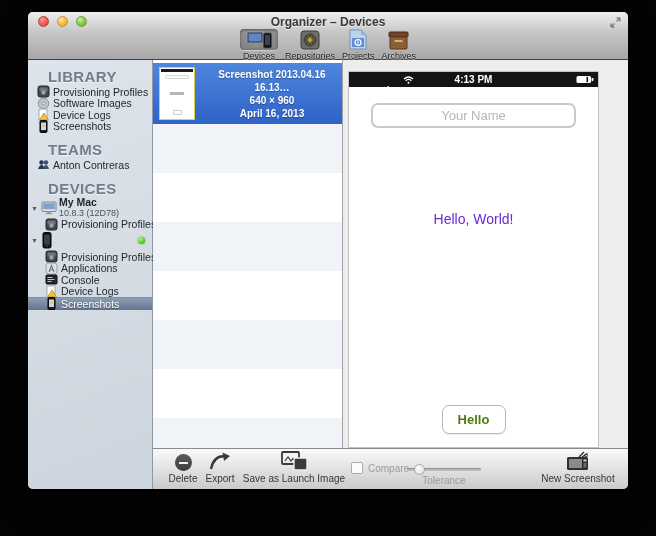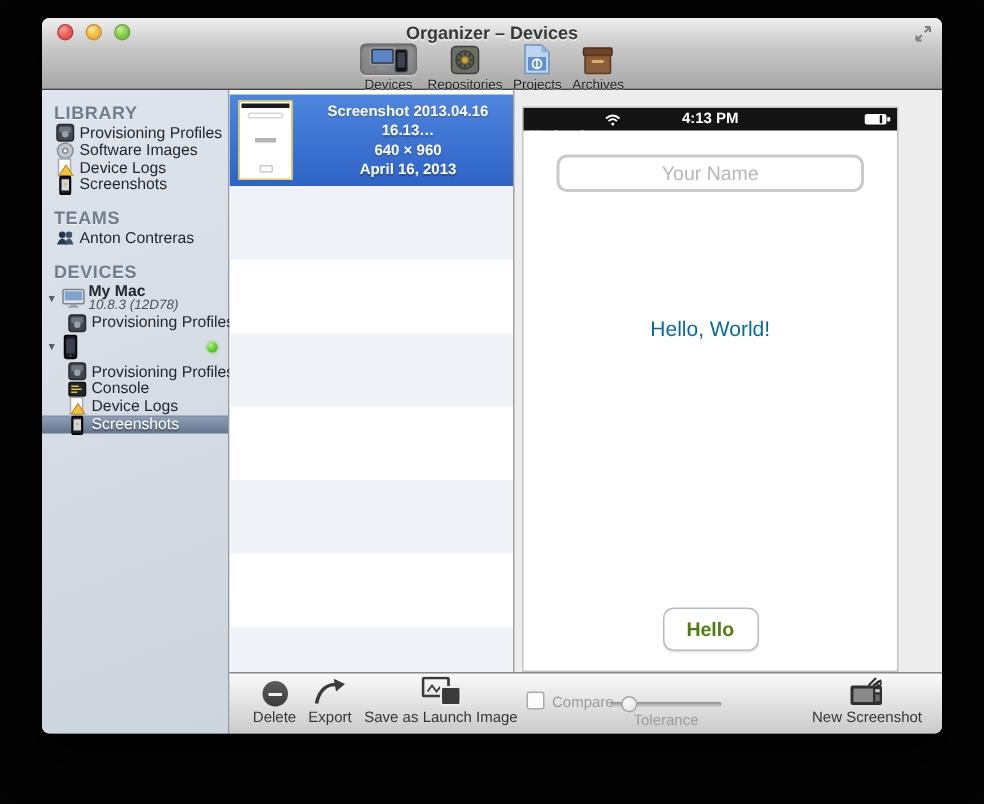--- a/index.html
+++ b/index.html
@@ -43,31 +43,31 @@
   .tb-icon.sel { background:rgba(0,0,0,.27); box-shadow:inset 0 1px 3px rgba(0,0,0,.45), 0 1px 0 rgba(255,255,255,.35); }
   .tb-label { font-size:9px; color:#1f1f1f; margin-top:1px; text-shadow:0 1px 0 rgba(255,255,255,.45); }
   
   .sidebar {
     position:absolute; left:0; top:48px; bottom:0; width:125px;
     background:linear-gradient(160deg,#dee4eb,#ccd4dd);
     border-right:1px solid #8e99a5;
     font-size:10.5px; color:#23282e; padding-top:8px;
   }
   .sec-head {
-    font-size:12px; font-weight:bold; color:#6f7d8c; letter-spacing:.4px;
-    padding:0 0 1px 8px; text-shadow:0 1px 0 rgba(255,255,255,.6); margin-top:0;
+    font-size:15px; font-weight:bold; color:#6f7d8c; letter-spacing:.4px;
+    padding:0 0 1px 8px; text-shadow:0 1px 0 rgba(255,255,255,.6); margin-top:0;margin-left:12px;
   }
   .sec-gap { height:9px; }
   .s-item { display:flex; align-items:center; height:11.5px; padding-left:9px; gap:3px; white-space:nowrap; }
   .s-item .lbl { font-weight:500; }
   .dev-row { display:flex; align-items:center; padding-left:3px; height:21px; gap:2px; position:relative; }
   .tri { font-size:7px; color:#55606c; width:8px; flex:0 0 8px; }
   .dev-text { line-height:9.5px; }
   .dev-name { font-weight:bold; font-size:10.5px; }
-  .dev-ver { font-size:9px; color:#4a545e;font-style:italic; }
+  .dev-ver { font-size:9px; color:#4a545e; }
   .child { padding-left:17px; }
   .s-item.selected {
     background:linear-gradient(#8d9db3,#63768e);
     color:#fff; font-weight:bold; text-shadow:0 1px 1px rgba(0,0,0,.35);
     border-top:1px solid #7e8fa6; height:12.5px;
   }
   .status-dot {
     position:absolute; right:7px; top:7px; width:7px; height:7px; border-radius:50%;
     background:radial-gradient(circle at 35% 30%,#b9f38a,#58d01f 55%,#2f9d0c);
     box-shadow:0 0 2px rgba(60,180,20,.8);
@@ -110,21 +110,21 @@
   .sb-time { position:absolute; left:0; right:0; text-align:center; font-size:10px; font-weight:bold; }
   .sb-batt { margin-left:auto; position:relative; z-index:1; }
   .name-field {
     position:absolute; left:22px; right:22px; top:31px; height:25px;
     border:2px solid #c9c9c9; border-radius:7px; background:#fff;
     display:flex; align-items:center; justify-content:center;
   }
   .placeholder { color:#b6b6b6; font-size:13px; }
   .greeting {
     position:absolute; left:0; right:0; top:139px; text-align:center;
-    font-size:14px; color:#0369a1;
+    font-size:14px; color:#6d28d9;
   }
   .hello-btn {
     position:absolute; left:50%; transform:translateX(-50%); bottom:13px;
     width:64px; height:29px; background:#fff;
     border:1px solid #b6bac4; border-radius:7px;
     font-size:13px; font-weight:bold; color:#4d7c0f;
     display:flex; align-items:center; justify-content:center;
     box-shadow:0 1px 1px rgba(0,0,0,.08);
   }
   
@@ -294,20 +294,27 @@
     <div class="s-item child">
       <svg class="ico13" viewBox="0 0 13 13">
           <rect x="1" y="1" width="11" height="11" rx="2" fill="#43474d" stroke="#26282c"></rect>
           <rect x="2.5" y="2.5" width="8" height="4" rx="1" fill="#6e747c"></rect>
           <circle cx="6.5" cy="7.5" r="2.2" fill="#9aa1a8"></circle>
         </svg>
       <span class="lbl">Provisioning Profiles</span>
     </div>
     <div class="s-item child">
       <svg class="ico13" viewBox="0 0 13 13">
+          <rect x="1" y="1" width="11" height="11" rx="2.5" fill="#dde1e7" stroke="#9aa0a8"></rect>
+          <path d="M4 10 L6.5 3.5 L9 10 M5 8 h3" stroke="#6b7280" stroke-width="1.1" fill="none"></path>
+        </svg>
+      <span class="lbl">Applications</span>
+    </div>
+    <div class="s-item child">
+      <svg class="ico13" viewBox="0 0 13 13">
           <rect x="1" y="2" width="11" height="9" rx="1" fill="#23262b" stroke="#101215"></rect>
           <rect x="2.5" y="4" width="5" height="1" fill="#e2c23a"></rect>
           <rect x="2.5" y="6" width="7" height="1" fill="#e2c23a"></rect>
           <rect x="2.5" y="8" width="4" height="1" fill="#e2c23a"></rect>
         </svg>
       <span class="lbl">Console</span>
     </div>
     <div class="s-item child">
       <svg class="ico13" viewBox="0 0 13 13">
           <rect x="2" y="1" width="8" height="11" fill="#fff" stroke="#a6aab0"></rect>

